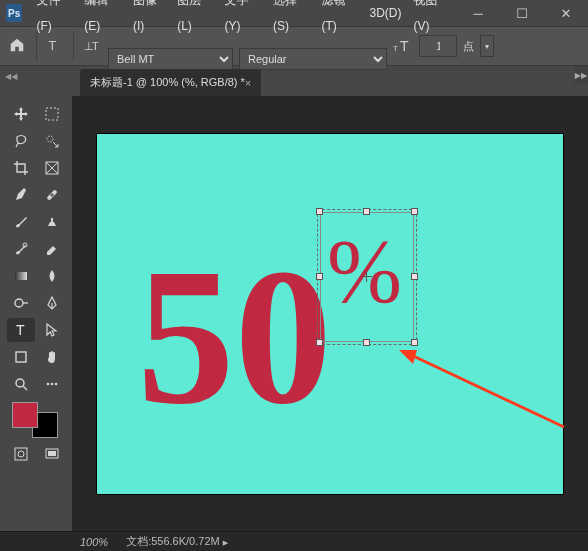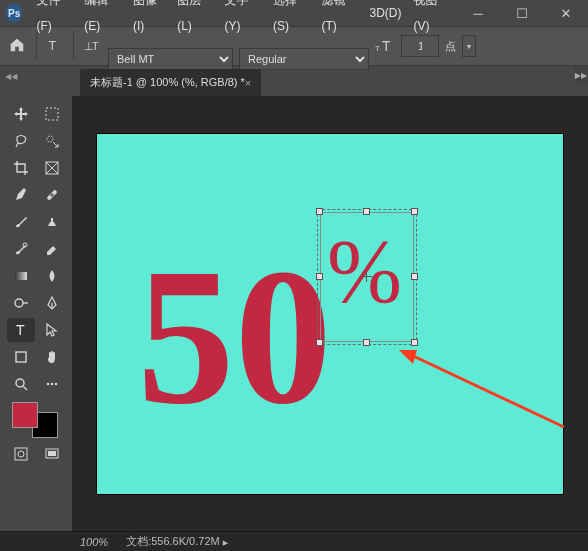--- a/index.html
+++ b/index.html
@@ -1,33 +1,33 @@
 <!DOCTYPE html>
 <html><head>
 <meta charset="utf-8">
 <style>
 * { margin: 0; padding: 0; box-sizing: border-box; font-family: sans-serif; user-select: none; }
 body { background: #222; width: 588px; height: 551px; overflow: hidden; color: #ccc; }
 
 
 .titlebar { height: 26px; background: #474747; display: flex; align-items: center; padding-left: 6px; }
-.titlebar .ps-logo { width: 18px; height: 18px; background: #2a5a8a; color: #d8e8f8; font-size: 10px; font-weight: bold; display: flex; align-items: center; justify-content: center; border-radius: 8px; margin-right: 8px; }
+.titlebar .ps-logo { width: 18px; height: 18px; background: #2a5a8a; color: #d8e8f8; font-size: 10px; font-weight: bold; display: flex; align-items: center; justify-content: center; border-radius: 2px; margin-right: 8px; }
 .titlebar .menu-item { font-size: 12px; color: #e0e0e0; padding: 0 6px; line-height: 26px; cursor: default; }
 .titlebar .win-controls { margin-left: auto; display: flex; }
 .titlebar .win-btn { width: 44px; height: 26px; display: flex; align-items: center; justify-content: center; color: #ccc; font-size: 13px; }
 
 
 .optbar { height: 40px; background: #535353; display: flex; align-items: center; padding: 0 8px; border-top: 1px solid #383838; border-bottom: 1px solid #383838; gap: 6px; }
 .optbar .home-icon { width: 20px; height: 20px; color: #d0d0d0; }
 .optbar .tool-preset { width: 20px; height: 20px; color: #d0d0d0; }
 .optbar .vdiv { width: 1px; height: 30px; background: #404040; margin: 0 2px; }
 .optbar .orient-icon { width: 20px; height: 20px; color: #d0d0d0; }
 .optbar select { background: #535353; color: #ddd; border: 1px solid #3a3a3a; font-size: 11px; height: 22px; padding: 0 4px; margin-top: 26px; }
 .optbar .font-family { width: 125px; }
-.optbar .font-style { width: 130px; }
+.optbar .font-style { width: 148px; }
 .optbar .tt-icon { width: 20px; height: 20px; color: #d0d0d0; }
 .optbar .fs-input { width: 38px; height: 22px; background: #535353; border: 1px solid #3a3a3a; color: #ddd; font-size: 11px; padding: 0 16px; }
 .optbar .caret { width: 14px; height: 22px; border: 1px solid #3a3a3a; display: flex; align-items: center; justify-content: center; color: #ccc; font-size: 8px; }
 
 
 .panel-strip { position: absolute; right: 0; top: 66px; width: 14px; height: 18px; background: #424242; display: flex; align-items: center; justify-content: center; }
 .panel-strip .dchev { color: #aaa; font-size: 8px; }
 
 
 .left-collapse { position: absolute; left: 5px; top: 72px; color: #999; font-size: 8px; }

